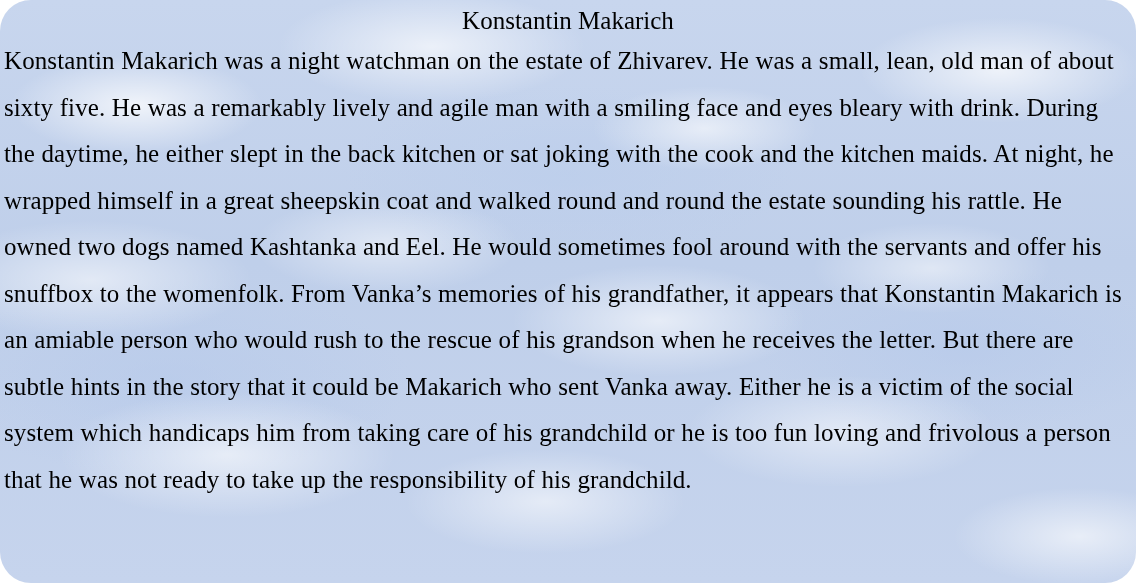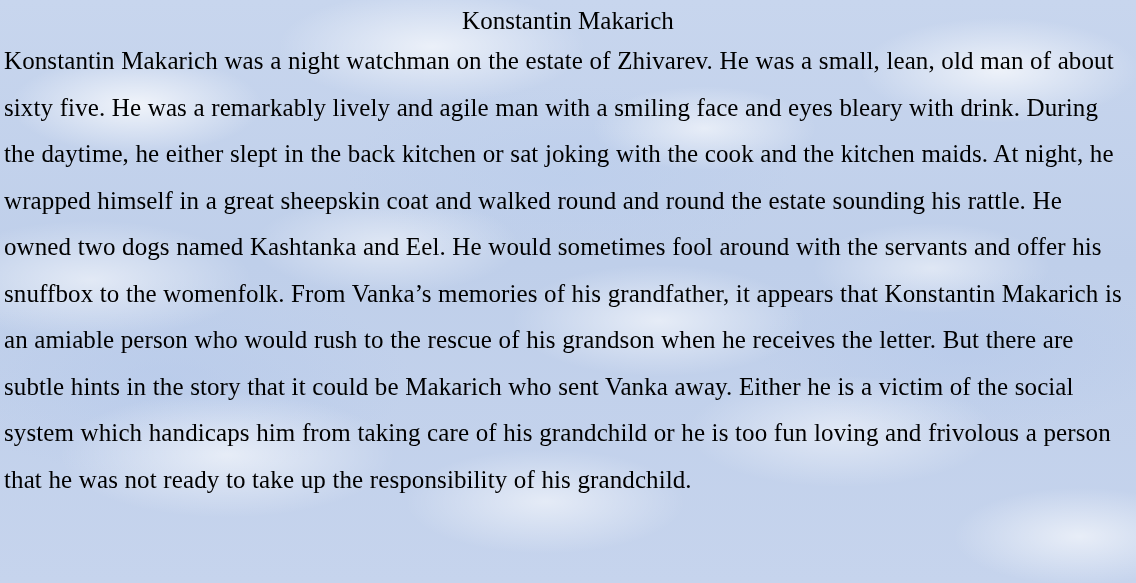--- a/index.html
+++ b/index.html
@@ -29,20 +29,21 @@
       radial-gradient(ellipse 210px 80px at 58% 55%, rgba(255,255,255,0.6), rgba(255,255,255,0) 70%),
       radial-gradient(ellipse 170px 65px at 82% 46%, rgba(255,255,255,0.5), rgba(255,255,255,0) 70%),
       radial-gradient(ellipse 240px 90px at 20% 78%, rgba(255,255,255,0.6), rgba(255,255,255,0) 70%),
       radial-gradient(ellipse 200px 75px at 48% 86%, rgba(255,255,255,0.55), rgba(255,255,255,0) 70%),
       radial-gradient(ellipse 220px 80px at 74% 74%, rgba(255,255,255,0.5), rgba(255,255,255,0) 70%),
       radial-gradient(ellipse 180px 70px at 95% 92%, rgba(255,255,255,0.6), rgba(255,255,255,0) 70%),
       radial-gradient(ellipse 300px 120px at 50% 30%, rgba(186,205,236,0.55), rgba(186,205,236,0) 75%),
       radial-gradient(ellipse 320px 130px at 15% 65%, rgba(180,200,234,0.5), rgba(180,200,234,0) 75%),
       radial-gradient(ellipse 280px 110px at 85% 60%, rgba(180,200,234,0.5), rgba(180,200,234,0) 75%),
       linear-gradient(180deg, #c8d6ee 0%, #bfcfea 45%, #c6d4ed 100%);
+    border-radius: 31px;
   }
   #title {
     text-align: center;
     font-size: 25px;
     line-height: 34px;
     padding-top: 4px;
     margin: 0;
     font-weight: normal;
   }
   #article-body {

